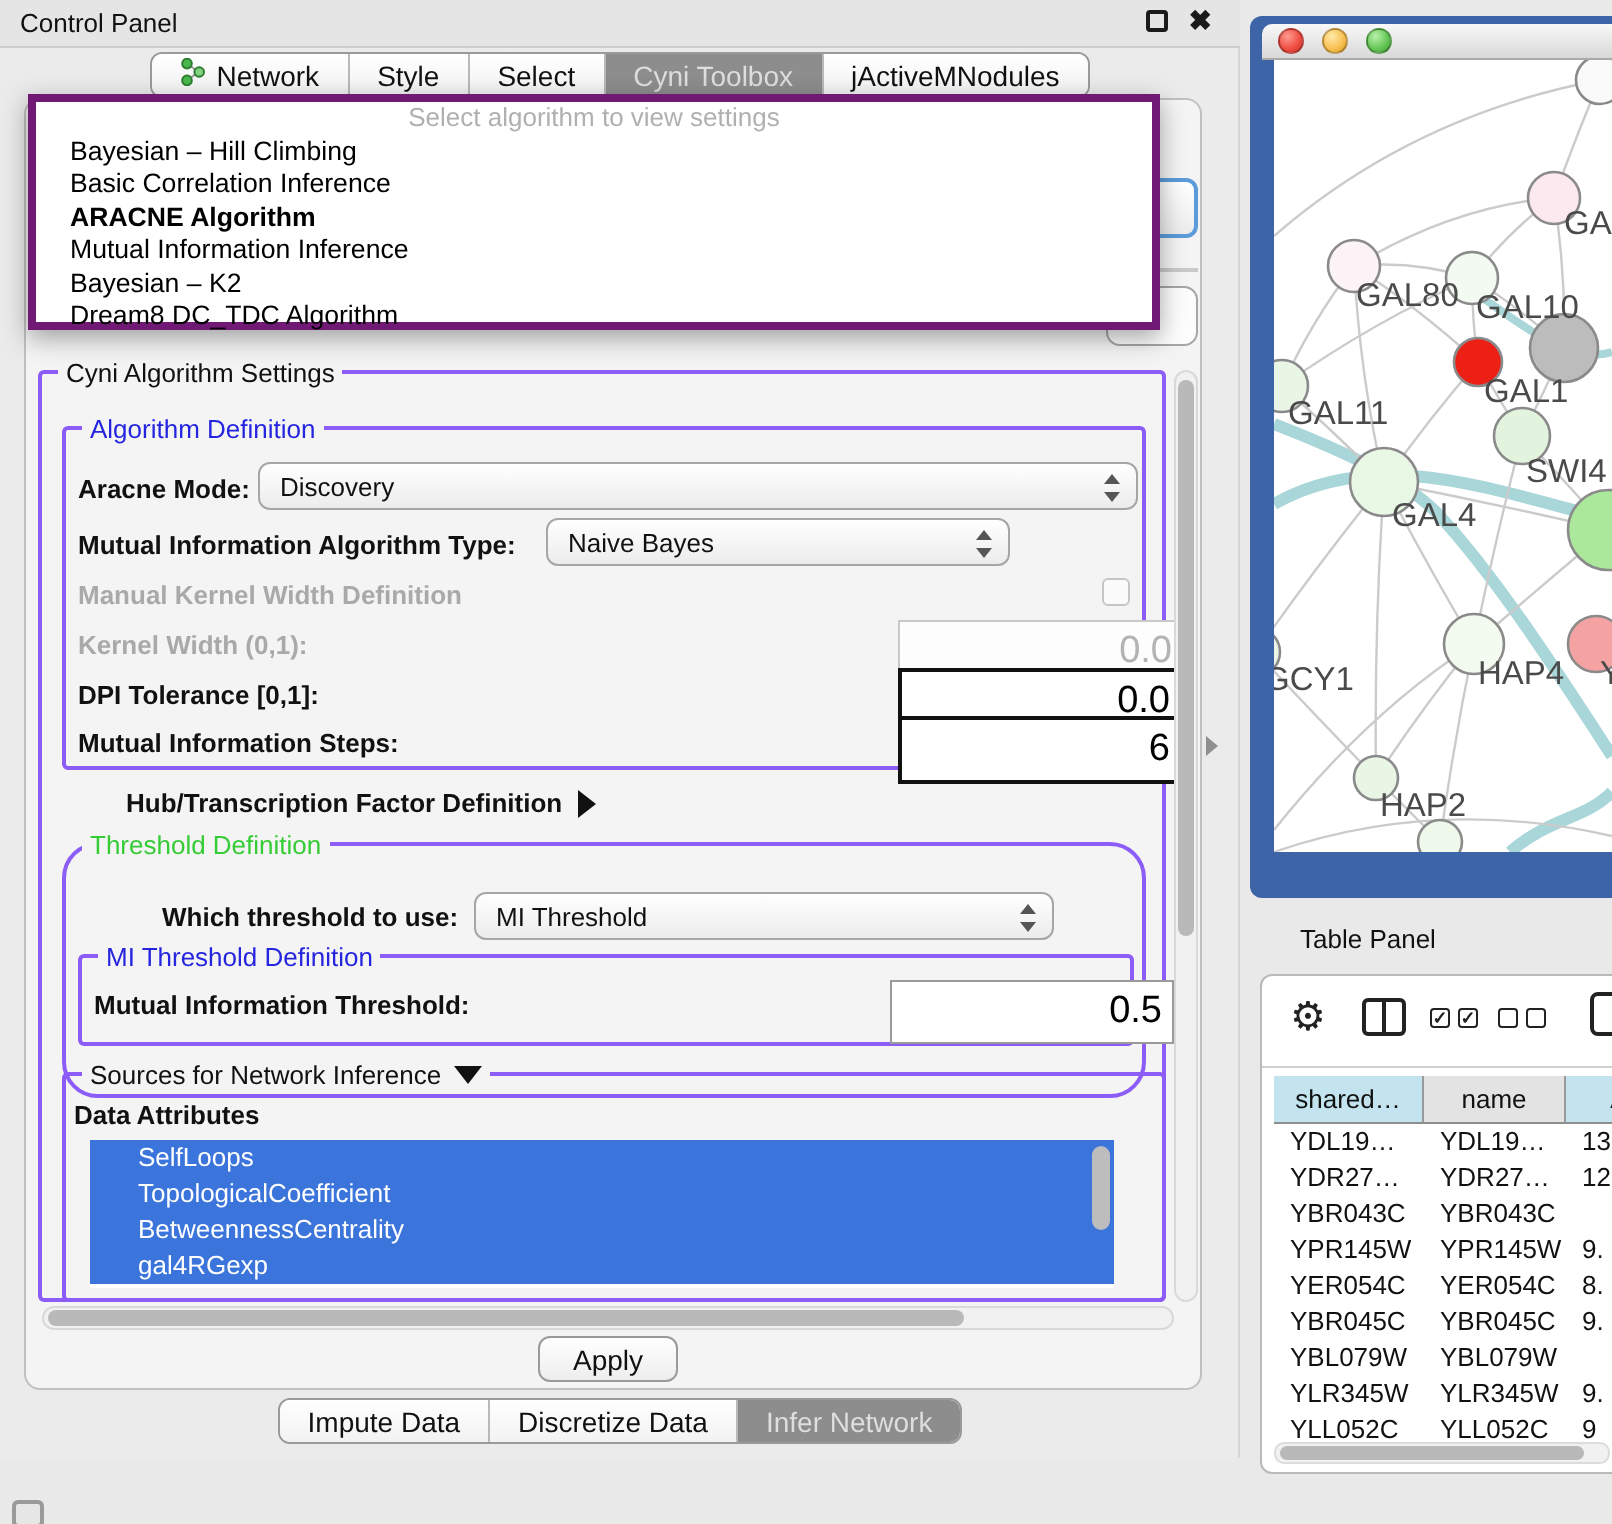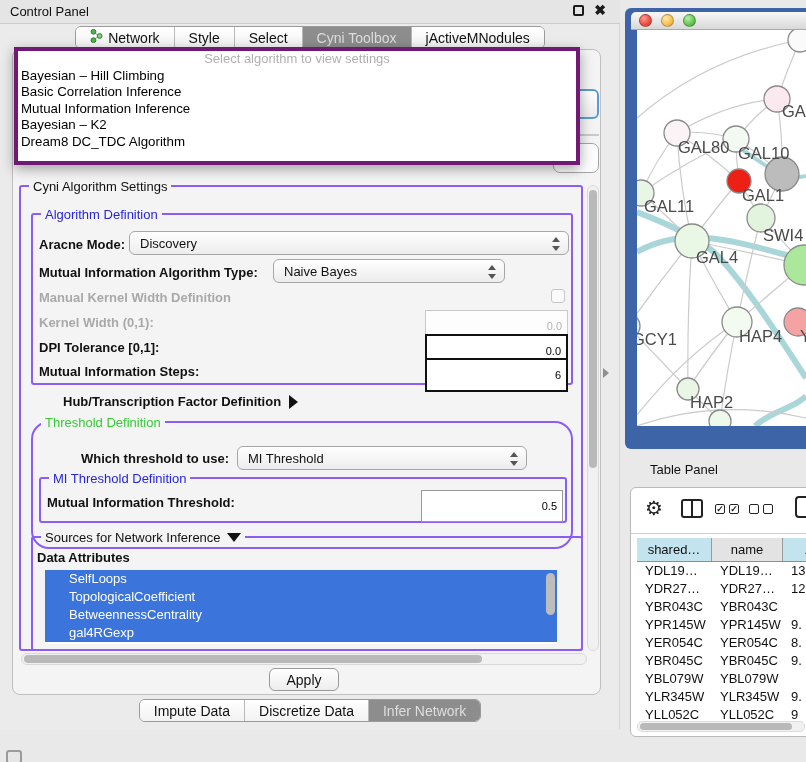--- a/index.html
+++ b/index.html
@@ -34,43 +34,43 @@
                      border:2px solid #5b9bd9; border-radius:6px;
                      background:linear-gradient(#fff,#ececec); z-index:2; }
   .frag-line { position:absolute; left:566px; top:133px; width:32px; height:2px; background:#c9c9c9; z-index:2;}
   .frag-combo2 { position:absolute; left:552px; top:142px; width:46px; height:30px;
                  border:1px solid #a6a6a6; border-radius:7px; background:#fdfdfd; z-index:2; }
 
   
   #algo-popup { position:absolute; left:14px; top:47px; width:566px; height:118px; background:#fff;
                 border:4px solid #701a75; box-shadow:0 4px 12px rgba(0,0,0,.35); z-index:50; }
   #algo-placeholder { height:17px; text-align:center; color:#b0b0b0; font-size:13px; line-height:16px; }
-  .algo-item { font-size:13.3px; color:#000; line-height:16.4px; padding-left:3px; white-space:nowrap; }
+  .algo-item { font-size:13.3px; color:#000; line-height:16.4px; padding-left:17px; white-space:nowrap; }
   .algo-item.bold { font-weight:bold; }
 
   
   .gbox { position:absolute; border:2px solid #8b5cf6; border-radius:3px; }
   .legend { position:absolute; top:-8px; left:8px; background:#f4f4f4; padding:0 4px; font-size:13px;
             white-space:nowrap; }
   .legend.blue { color:#2525e0; }
   .legend.green { color:#35cc35; }
   .blabel { position:absolute; font-size:13px; font-weight:bold; color:#111; white-space:nowrap; }
   .glabel { position:absolute; font-size:13px; font-weight:bold; color:#a9a9a9; white-space:nowrap; }
 
   .combo { position:absolute; height:24px; background:linear-gradient(#ffffff,#ececec);
            border:1px solid #a6a6a6; border-radius:6px; font-size:13px; color:#111;
            display:flex; align-items:center; padding:0 24px 0 10px; }
   .updown { position:absolute; right:7px; top:4px; width:10px; height:16px; }
   .updown::before { content:""; position:absolute; left:1px; top:1px; border-left:4px solid transparent;
            border-right:4px solid transparent; border-bottom:5px solid #555; }
   .updown::after { content:""; position:absolute; left:1px; bottom:1px; border-left:4px solid transparent;
            border-right:4px solid transparent; border-top:5px solid #555; }
 
-  .field { position:absolute; background:#fff; font-size:11px; display:flex; align-items:center;
-           justify-content:flex-end; padding:15px 5px; color:#000; }
+  .field { position:absolute; background:#fff; font-size:19px; display:flex; align-items:center;
+           justify-content:flex-end; padding:15px 5px; color:#000;margin-left:24px; }
   .field.dark { border:2px solid #111; }
   .field.dis { border:1px solid #c9c9c9; color:#b3b3b3; background:#fdfdfd; }
   .field.norm { border:1px solid #9a9a9a; }
 
   .checkbox { position:absolute; width:14px; height:14px; border:1px solid #c6c6c6; border-radius:3px;
               background:#fbfbfb; }
 
   .tri-right { display:inline-block; width:0; height:0; border-top:7px solid transparent;
                border-bottom:7px solid transparent; border-left:9px solid #111; margin-left:8px;
                vertical-align:-3px; }
@@ -269,20 +269,21 @@
     <div id="apply-btn" style="left:256px; top:618px;">
       <span>Apply</span>
     </div>
   </div>
 
   <div id="algo-popup">
     <div id="algo-placeholder">Select algorithm to view settings</div>
     <div id="algo-items">
         <div class="algo-item">Bayesian – Hill Climbing</div>
         <div class="algo-item">Basic Correlation Inference</div>
+        <div class="algo-item bold">ARACNE Algorithm</div>
         <div class="algo-item">Mutual Information Inference</div>
         <div class="algo-item">Bayesian – K2</div>
         <div class="algo-item">Dream8 DC_TDC Algorithm</div>
       </div>
   </div>
 
   <div id="cp-bottom-tabs">
     <span class="seg" id="bottom-seg">
         <span class="tab">
           <span>Impute Data</span>

